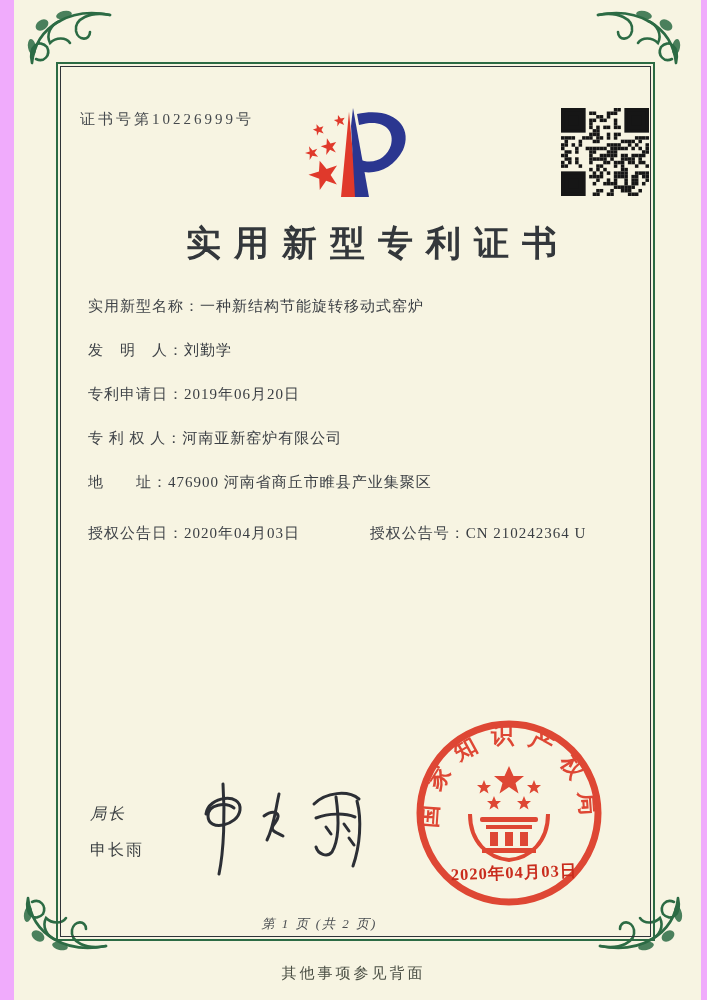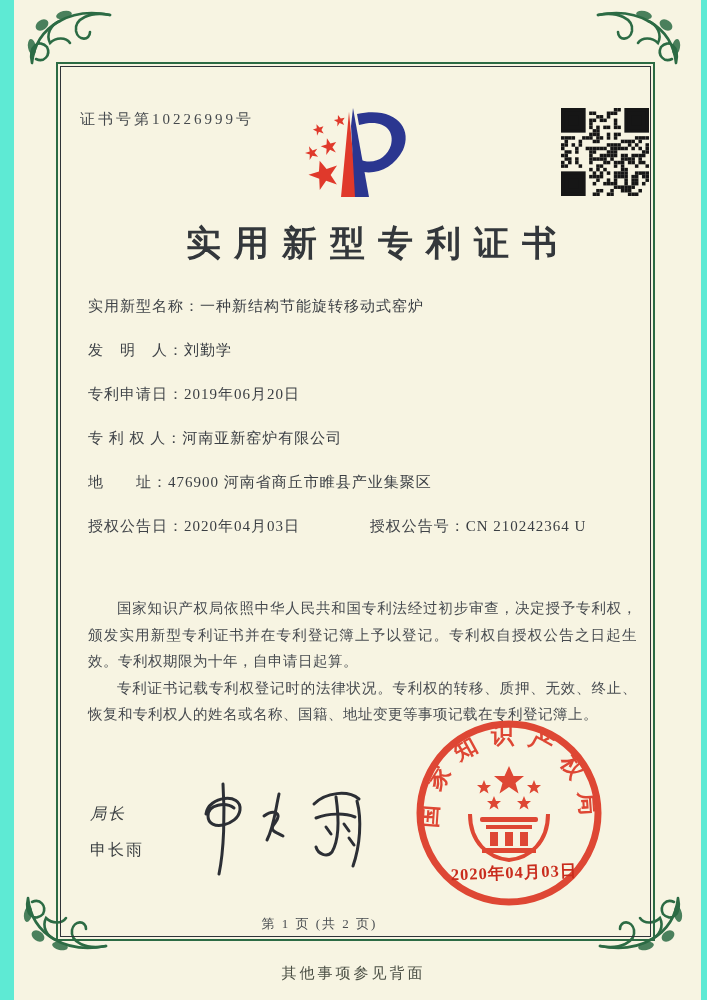--- a/index.html
+++ b/index.html
@@ -1,16 +1,16 @@
 <!DOCTYPE html>
 <html><head>
 <meta charset="utf-8">
 <style>
   html,body{margin:0;padding:0;background:#fff;}
-  .scan{position:relative;width:707px;height:1000px;background:#5eead4;overflow:hidden;
+  .scan{position:relative;width:707px;height:1000px;background:#f0abfc;overflow:hidden;
         font-family:"Liberation Serif","DejaVu Serif",serif;color:#3c4043;}
   .paper{position:absolute;left:14px;top:0;right:6px;bottom:0;background:var(--paper,#f7f4e2);}
   
   .fl{position:absolute;width:96px;height:90px;}
   .fl path{stroke:var(--green,#2c6b44);fill:none;stroke-width:2.6;stroke-linecap:round;}
   .fl .blob{fill:var(--green,#2c6b44);stroke:none;opacity:.85;}
   .fl.tl{left:20px;top:3px;}
   .fl.tr{left:592px;top:3px;transform:scaleX(-1);}
   .fl.bl{left:16px;top:868px;transform:scaleY(-1);}
   .fl.br{left:594px;top:868px;transform:scale(-1,-1);}
@@ -23,33 +23,33 @@
   .logo{position:absolute;left:233px;top:34px;}
   .qr{position:absolute;left:503px;top:44px;width:88px;height:88px;}
   .qr svg{width:100%;height:100%;}
   .qr rect{fill:#161616;}
   .title{position:absolute;top:156px;left:16px;width:100%;text-align:center;
          font-size:35px;font-weight:bold;letter-spacing:13px;color:#33373b;text-indent:13px;}
   .fields{position:absolute;left:30px;top:232px;right:4px;font-size:15px;}
   .field{height:21px;line-height:21px;margin-bottom:23px;white-space:nowrap;}
   .flabel{letter-spacing:1px;color:#404449;}
   .fvalue{letter-spacing:1px;color:#3a3e43;}
-  .pair1{display:inline-block;width:278px;}
+  .pair1{display:inline-block;width:278px;margin-top:7px;}
   .paras{position:absolute;left:30px;right:16px;top:531px;font-size:14.5px;
          line-height:26.5px;color:#474b50;text-align:justify;}
   .paras p{margin:0;text-indent:2em;letter-spacing:.5px;}
   .sig-title{position:absolute;left:32px;top:740px;font-size:16px;letter-spacing:2px;font-style:italic;}
   .sig-name{position:absolute;left:32px;top:776px;font-size:16px;letter-spacing:2px;}
   .signature{position:absolute;left:118px;top:710px;}
   .signature path{stroke:#2c2f35;stroke-width:3;fill:none;stroke-linecap:round;stroke-linejoin:round;}
   .seal{position:absolute;left:352px;top:650px;width:198px;height:198px;opacity:.93;}
   .seal-date{position:absolute;left:363px;top:798px;width:186px;text-align:center;
              color:#c92c1d;font-size:16.5px;letter-spacing:1px;transform:rotate(-2deg);font-weight:bold;}
   .page-num{position:absolute;left:0;top:851px;width:100%;text-align:center;
-            font-size:13px;letter-spacing:2px;color:#4a4e52;transform:translateX(-36px);}
+            font-size:13px;letter-spacing:2px;color:#4a4e52;transform:translateX(-36px);font-style:italic;}
   .back-note{position:absolute;left:0;top:964px;width:100%;text-align:center;
              font-size:15px;letter-spacing:3px;color:#4b4f45;}
 </style>
 </head>
 <body>
 
 <div class="scan" style="--paper: #f7f4e2; --green: #2c6b44;">
   <div class="paper"></div>
 
   <svg class="fl tl" viewBox="0 0 96 90">
@@ -340,24 +340,20 @@
         </div>
         <div class="field">
           <span class="flabel">地　　址：</span><span class="fvalue">476900 河南省商丘市睢县产业集聚区</span>
         </div>
         <div class="field">
           <span class="pair1"><span class="flabel">授权公告日：</span><span class="fvalue">2020年04月03日</span></span>
           <span><span class="flabel">授权公告号：</span><span class="fvalue">CN 210242364 U</span></span>
         </div>
       </div>
 
-      <div class="paras">
-        <p>国家知识产权局依照中华人民共和国专利法经过初步审查，决定授予专利权，颁发实用新型专利证书并在专利登记簿上予以登记。专利权自授权公告之日起生效。专利权期限为十年，自申请日起算。</p>
-        <p>专利证书记载专利权登记时的法律状况。专利权的转移、质押、无效、终止、恢复和专利权人的姓名或名称、国籍、地址变更等事项记载在专利登记簿上。</p>
-      </div>
 
       <div class="sig-title">局长</div>
       <div class="sig-name">申长雨</div>
 
       <svg class="signature" width="205" height="108" viewBox="0 0 205 108">
         <path d="M30,40 C32,22 66,18 64,36 C62,52 32,58 32,42 C32,30 50,28 58,34"></path>
         <path d="M47,10 C49,40 48,76 43,100"></path>
         <path d="M103,20 C99,38 98,52 91,66 M88,42 C98,35 107,39 99,49 C92,57 100,58 107,62"></path>
         <path d="M138,30 C150,18 172,16 183,25 M160,23 C163,44 163,66 156,78 C151,84 142,80 140,73"></path>
         <path d="M140,44 C153,39 169,39 179,43"></path>

